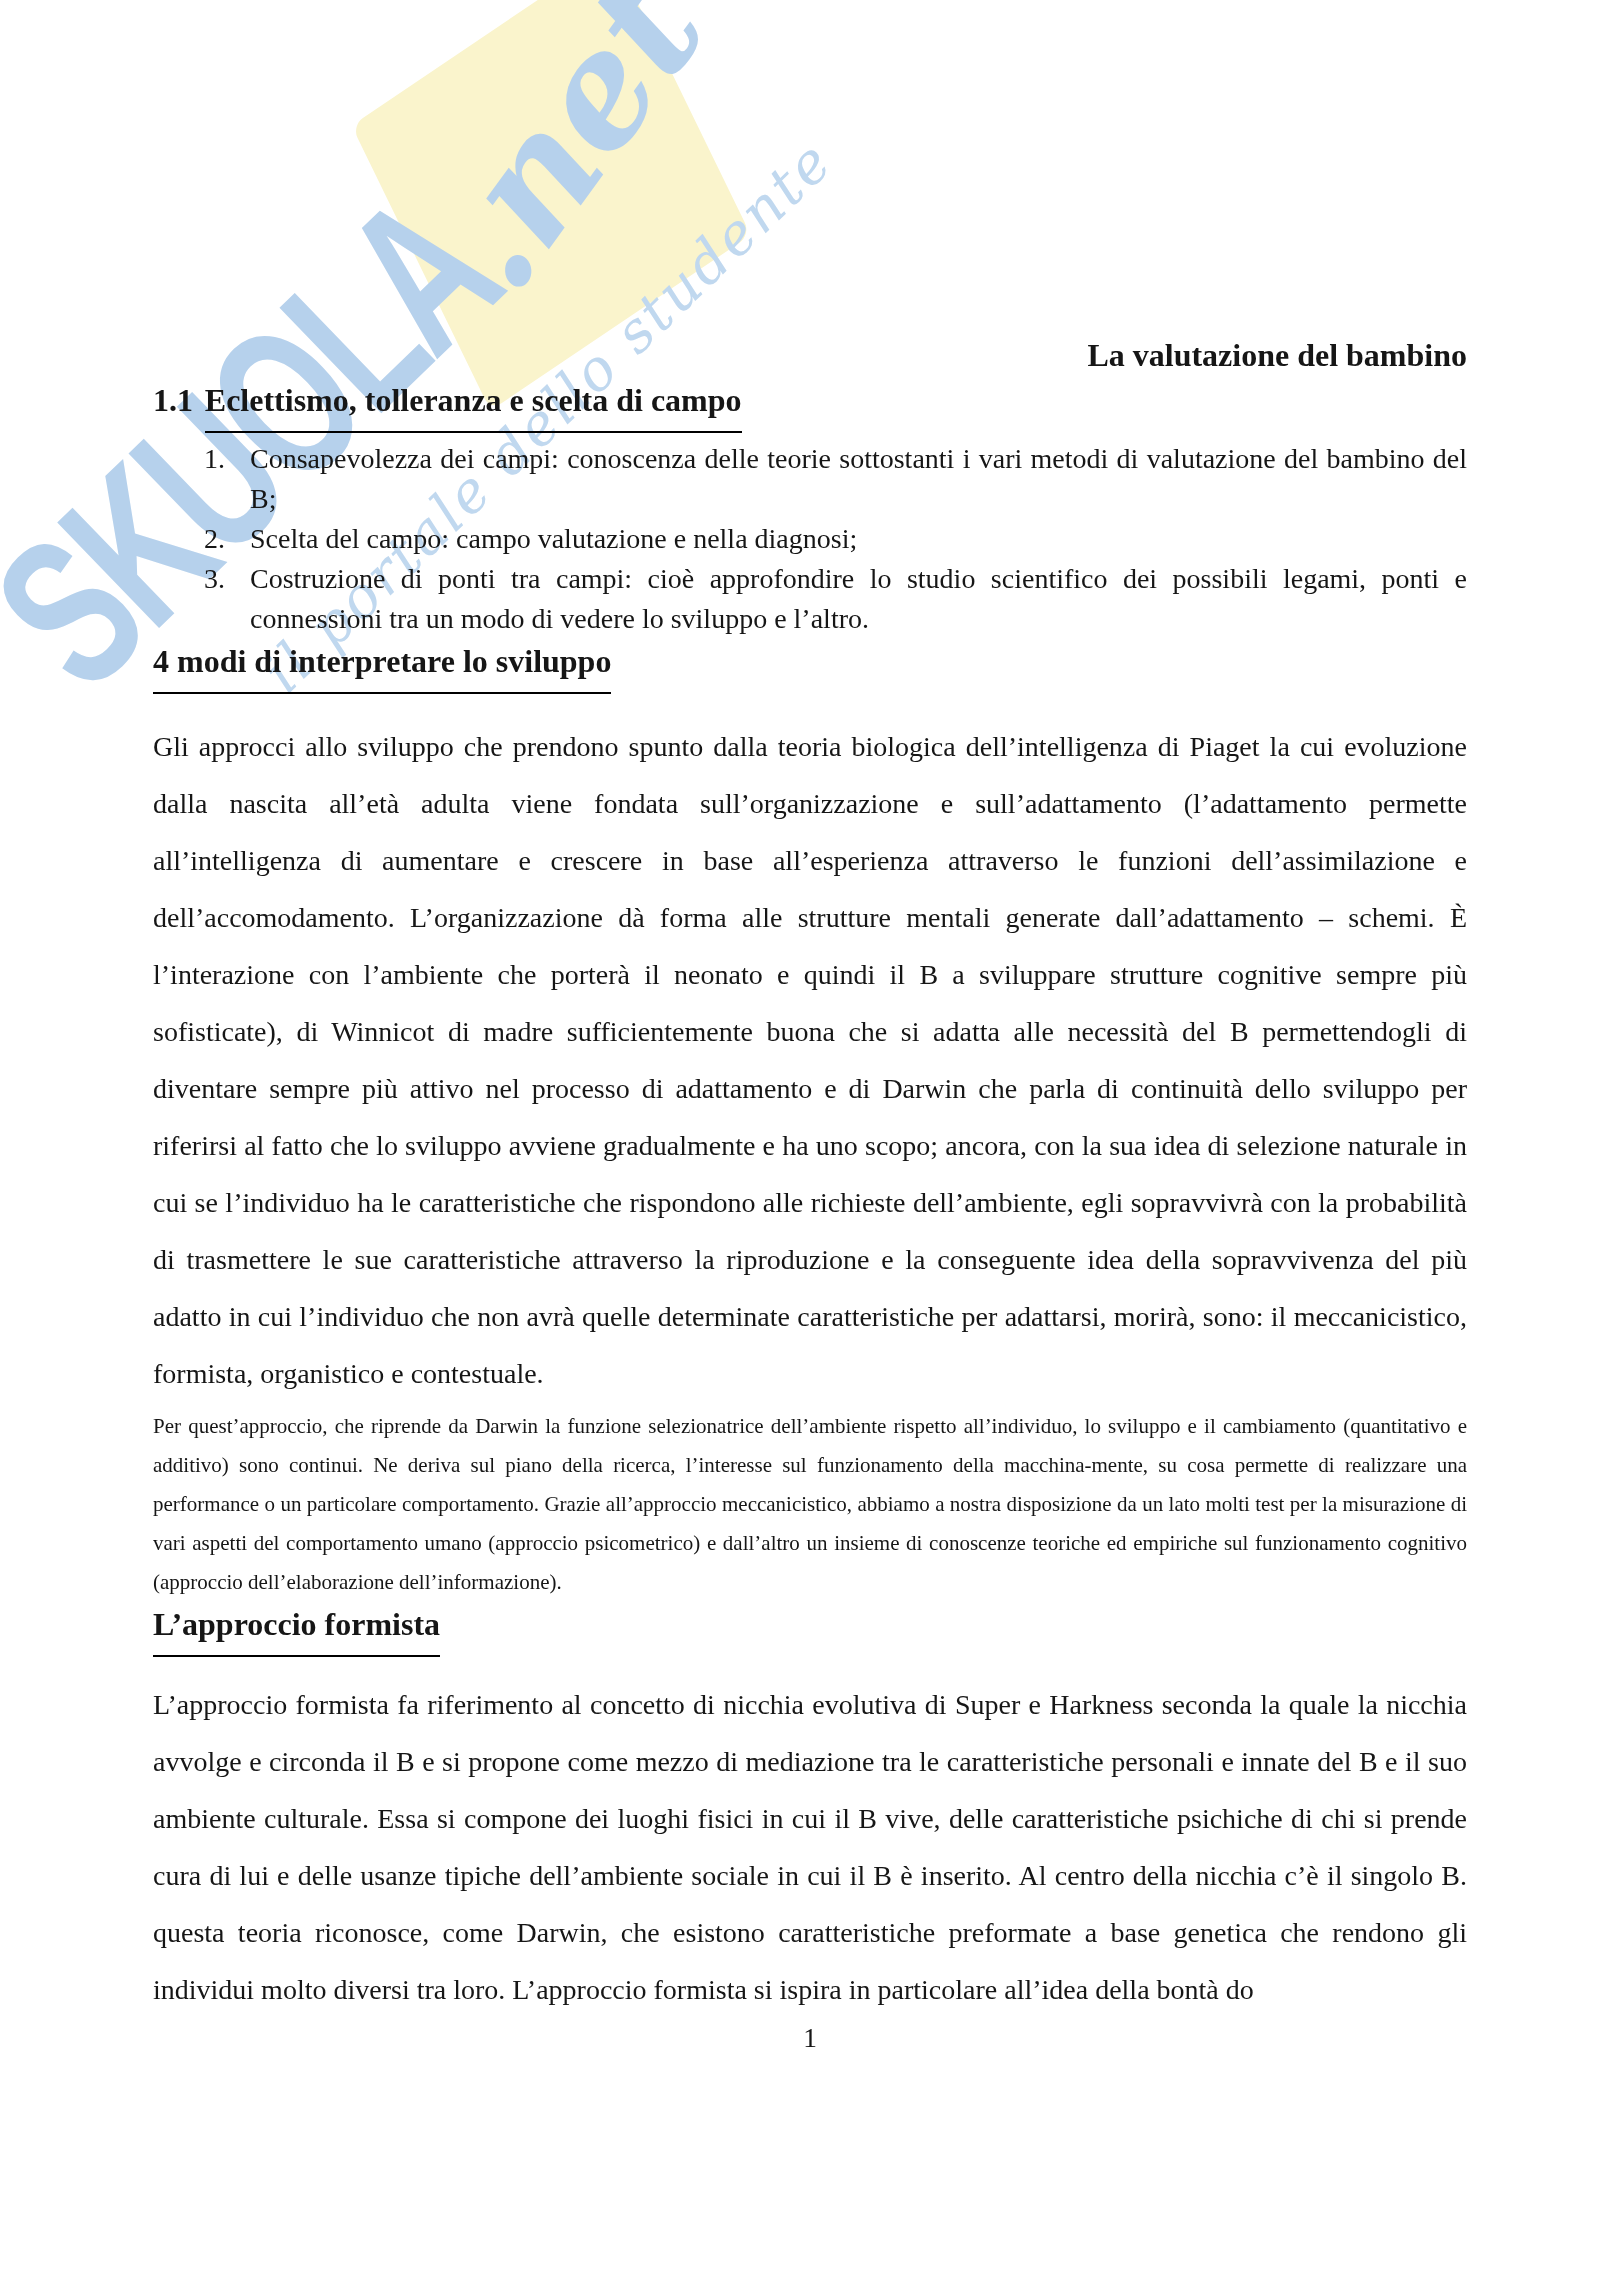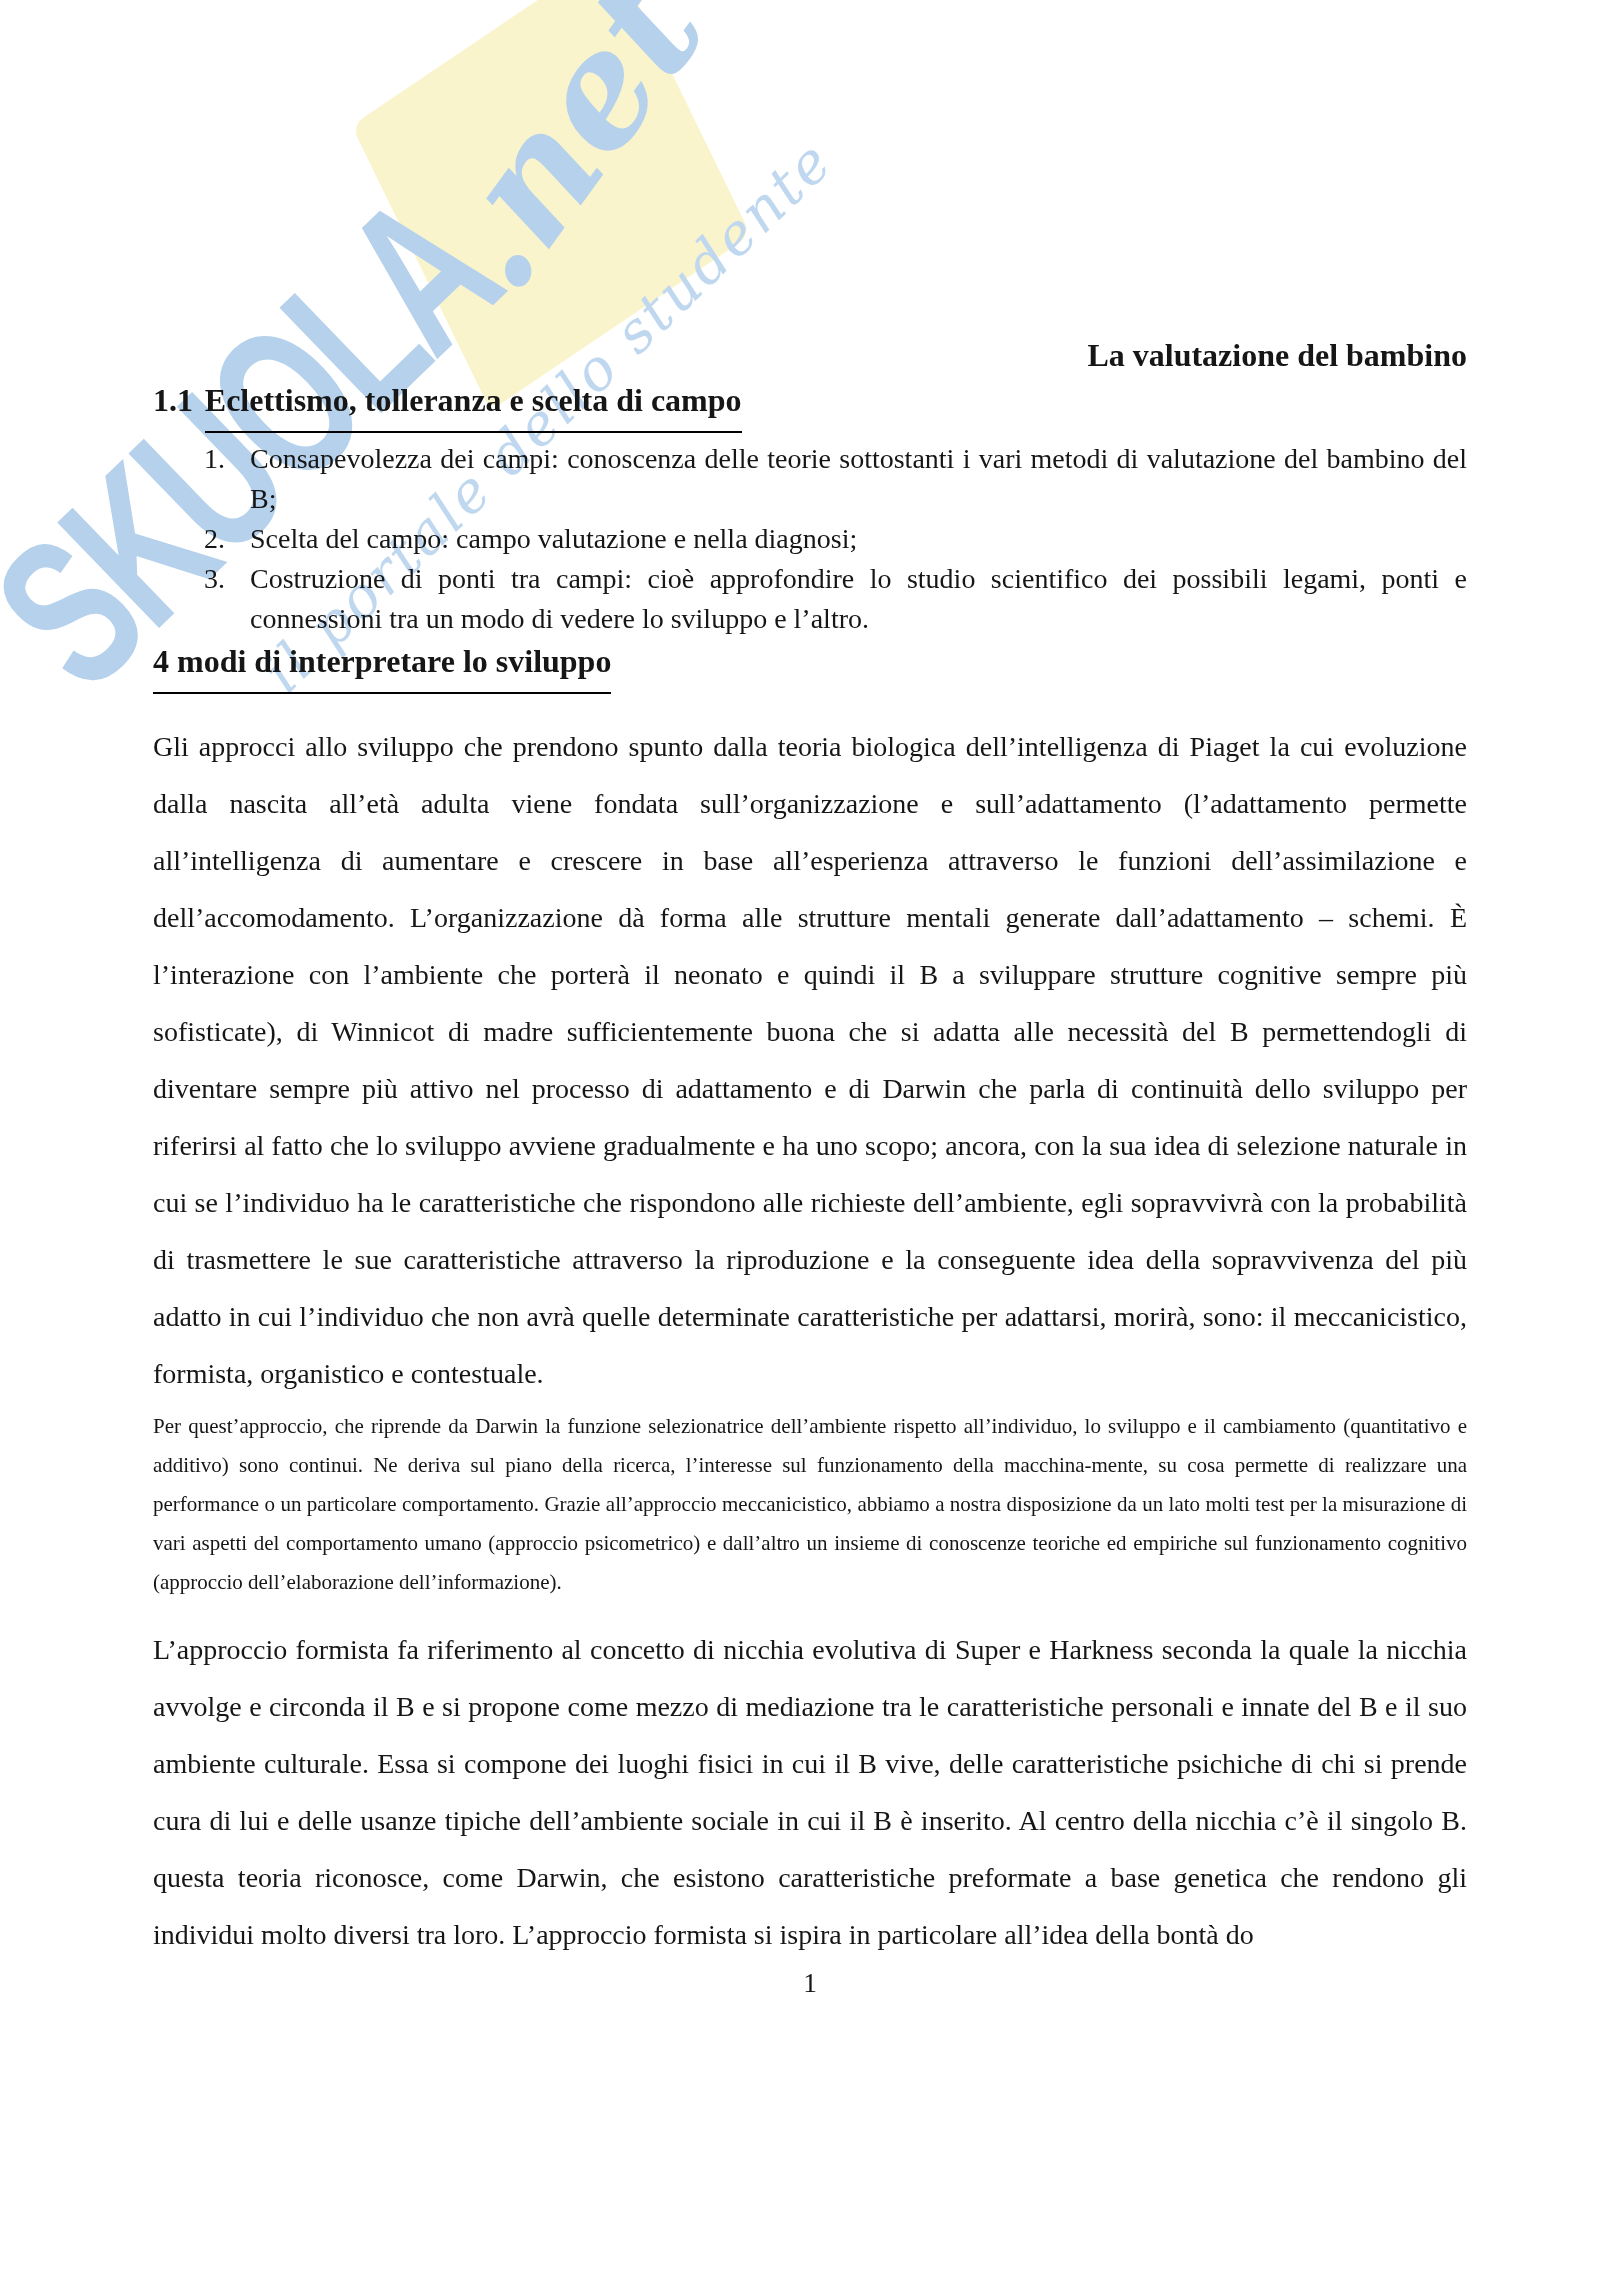--- a/index.html
+++ b/index.html
@@ -173,20 +173,21 @@
       </div>
     </div>
 
     <h2 class="sec sec-2"><span class="hul">4 modi di interpretare lo sviluppo</span></h2>
 
     <p class="body">Gli approcci allo sviluppo che prendono spunto dalla teoria biologica dell’intelligenza di Piaget la cui evoluzione dalla nascita all’età adulta viene fondata sull’organizzazione e sull’adattamento (l’adattamento permette all’intelligenza di aumentare e crescere in base all’esperienza attraverso le funzioni dell’assimilazione e dell’accomodamento. L’organizzazione dà forma alle strutture mentali generate dall’adattamento – schemi. È l’interazione con l’ambiente che porterà il neonato e quindi il B a sviluppare strutture cognitive sempre più sofisticate), di Winnicot di madre sufficientemente buona che si adatta alle necessità del B permettendogli di diventare sempre più attivo nel processo di adattamento e di Darwin che parla di continuità dello sviluppo per riferirsi al fatto che lo sviluppo avviene gradualmente e ha uno scopo; ancora, con la sua idea di selezione naturale in cui se l’individuo ha le caratteristiche che rispondono alle richieste dell’ambiente, egli sopravvivrà con la probabilità di trasmettere le sue caratteristiche attraverso la riproduzione e la conseguente idea della sopravvivenza del più adatto in cui l’individuo che non avrà quelle determinate caratteristiche per adattarsi, morirà, sono: il meccanicistico, formista, organistico e contestuale.</p>
 
 
     <p class="body mid">Per quest’approccio, che riprende da Darwin la funzione selezionatrice dell’ambiente rispetto all’individuo, lo sviluppo e il cambiamento (quantitativo e additivo) sono continui. Ne deriva sul piano della ricerca, l’interesse sul funzionamento della macchina-mente, su cosa permette di realizzare una performance o un particolare comportamento. Grazie all’approccio meccanicistico, abbiamo a nostra disposizione da un lato molti test per la misurazione di vari aspetti del comportamento umano (approccio psicometrico) e dall’altro un insieme di conoscenze teoriche ed empiriche sul funzionamento cognitivo (approccio dell’elaborazione dell’informazione).</p>
 
+    <h2 class="sec sec-4"><span class="hul">L’approccio formista</span></h2>
 
     <p class="body last">L’approccio formista fa riferimento al concetto di nicchia evolutiva di Super e Harkness seconda la quale la nicchia avvolge e circonda il B e si propone come mezzo di mediazione tra le caratteristiche personali e innate del B e il suo ambiente culturale. Essa si compone dei luoghi fisici in cui il B vive, delle caratteristiche psichiche di chi si prende cura di lui e delle usanze tipiche dell’ambiente sociale in cui il B è inserito. Al centro della nicchia c’è il singolo B. questa teoria riconosce, come Darwin, che esistono caratteristiche preformate a base genetica che rendono gli individui molto diversi tra loro. L’approccio formista si ispira in particolare all’idea della bontà do</p>
 
     <div class="pagenum">1</div>
 
   </div>
 </div>
 
 
 </body></html>

